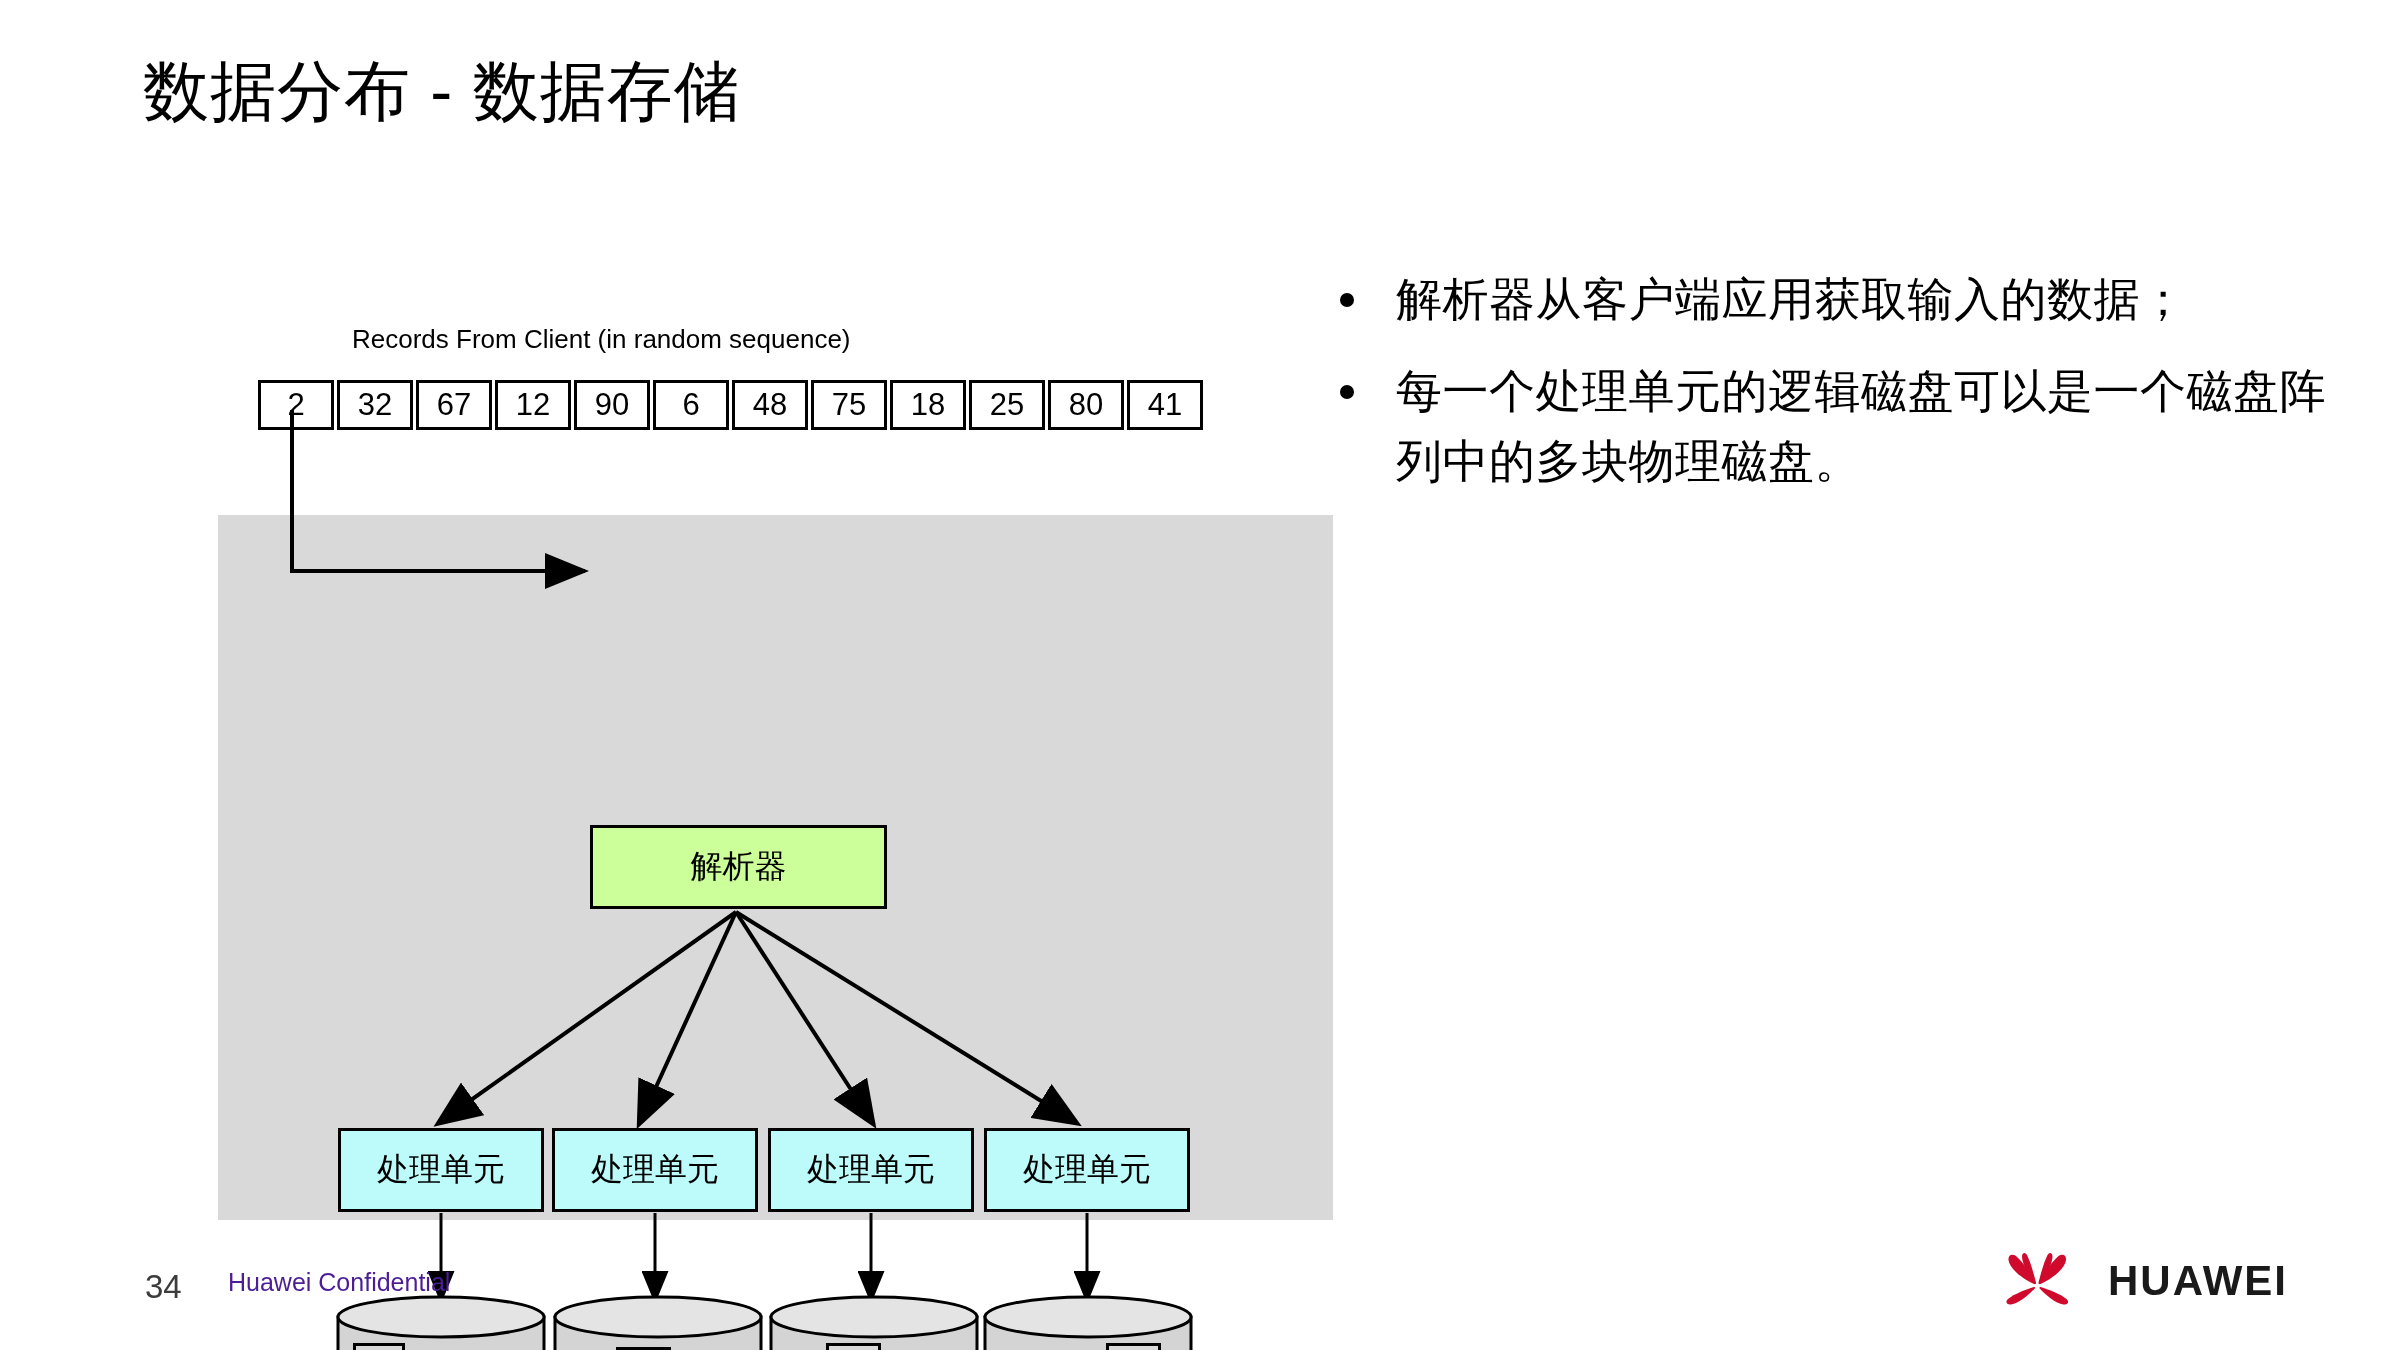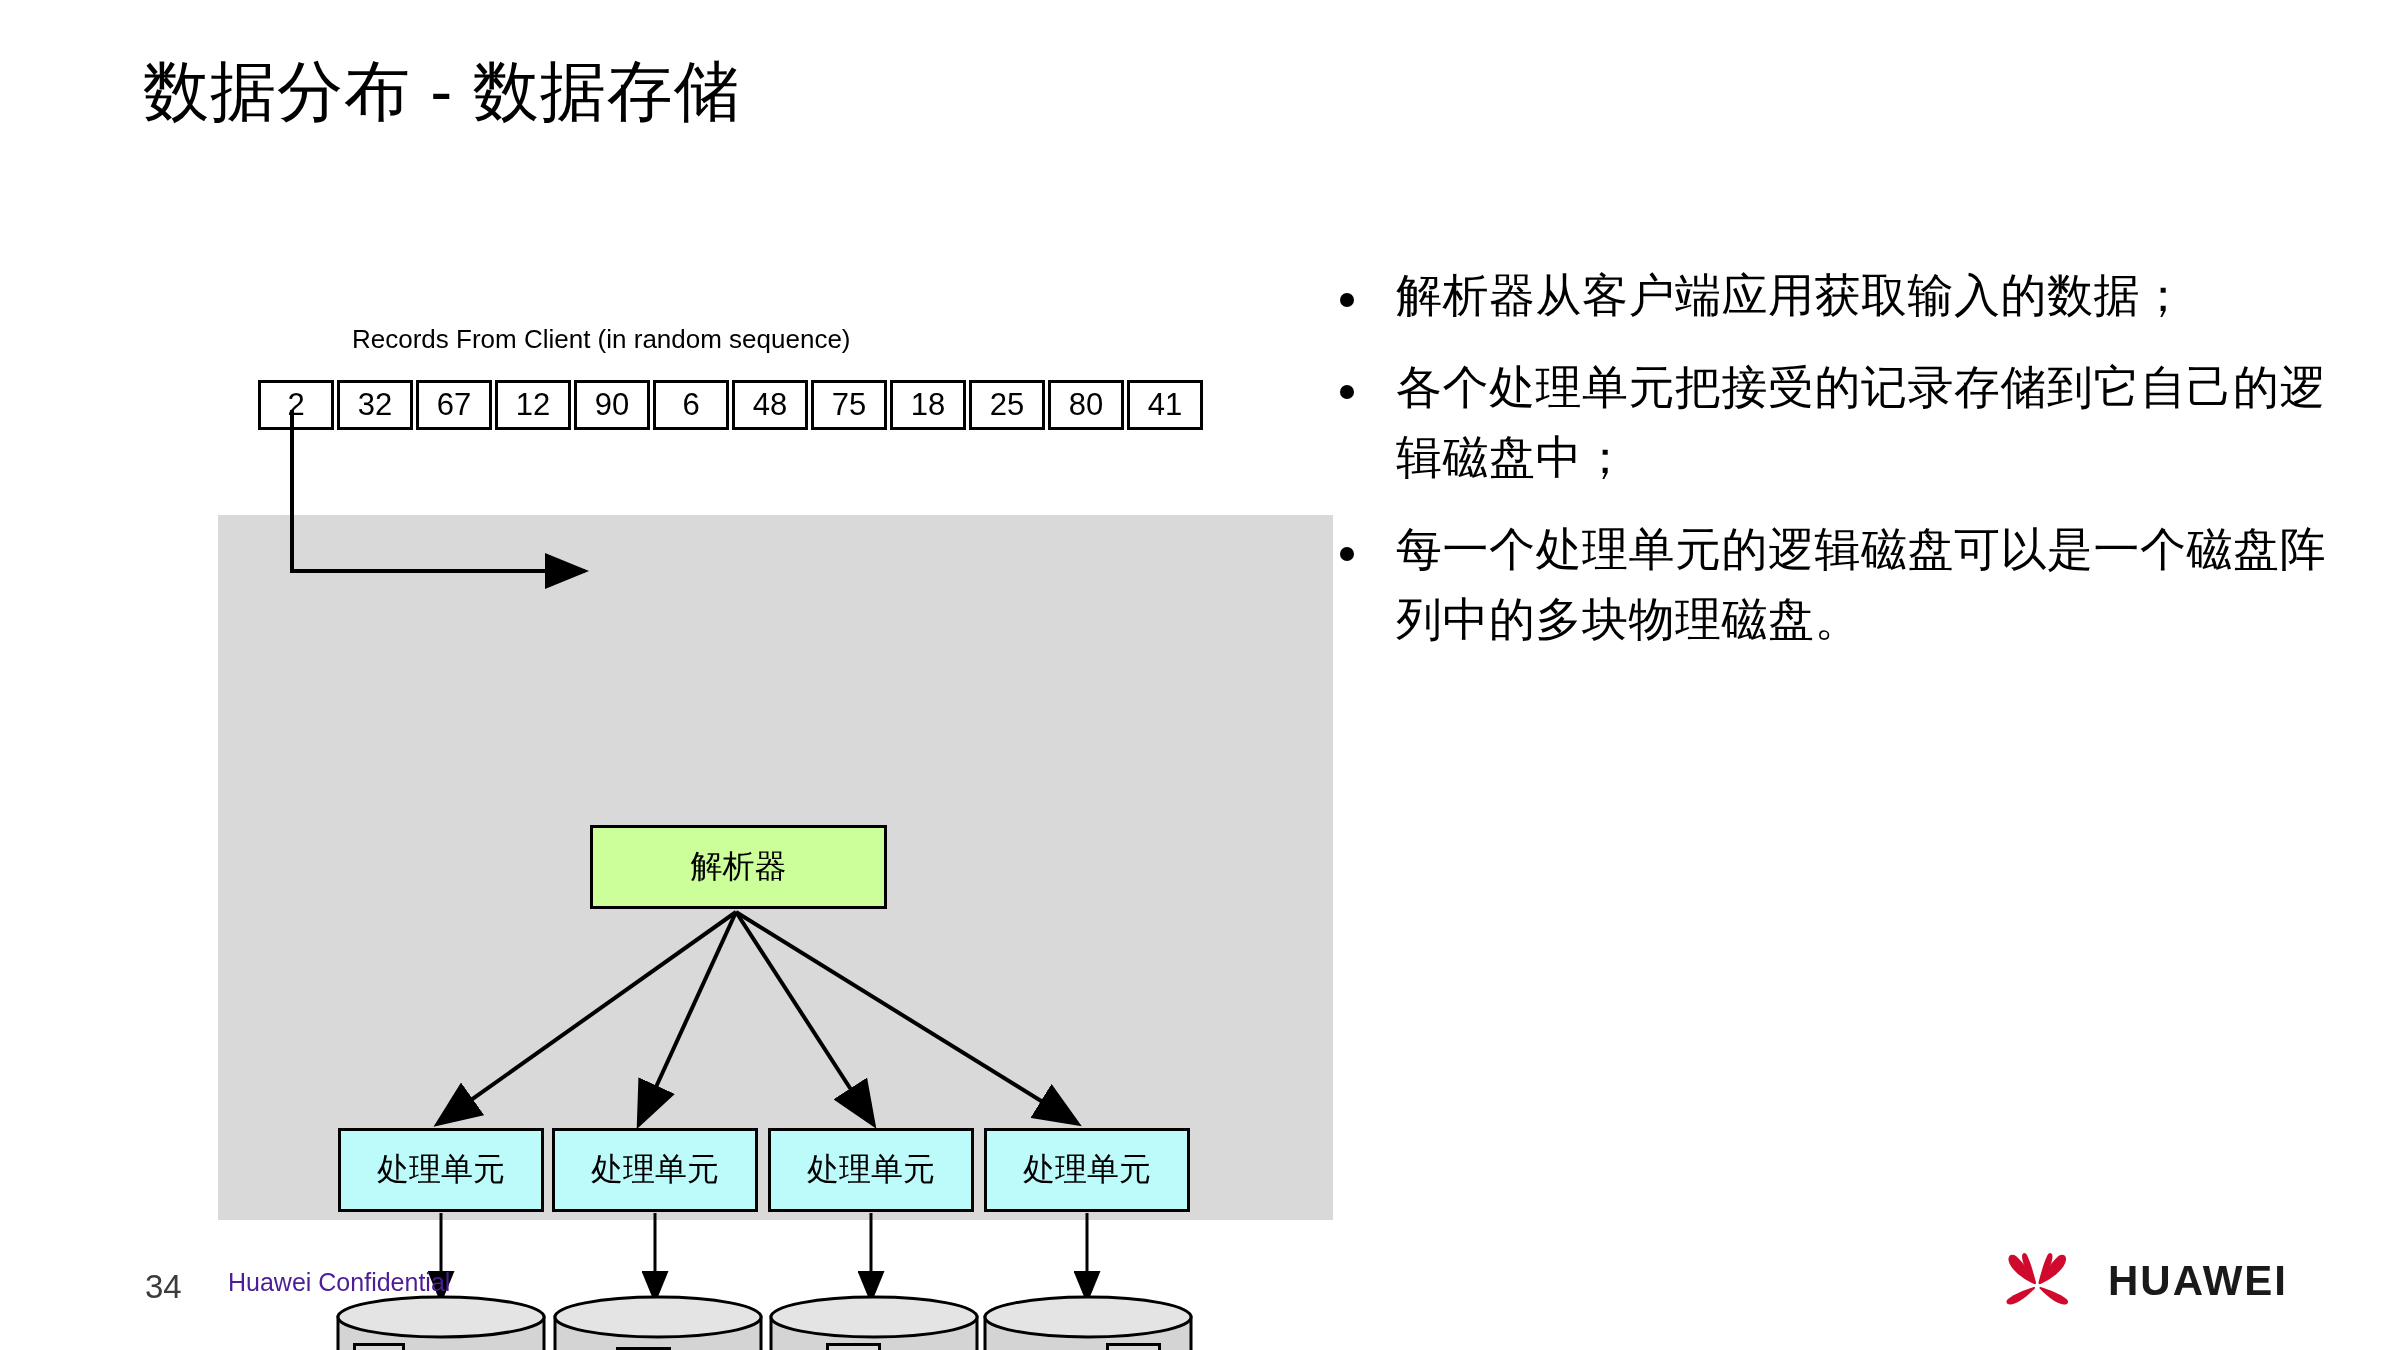--- a/index.html
+++ b/index.html
@@ -172,21 +172,20 @@
     color: #000000;
     box-sizing: content-box;
   }
 
   
   #bullets {
     position: absolute;
     left: 1340px;
     top: 265px;
     width: 1000px;
-    font-family: Liberation Mono, monospace;
   }
   .bullet-item {
     display: flex;
     align-items: flex-start;
     margin-bottom: 22px;
   }
   .bullet-dot {
     flex: 0 0 auto;
     width: 14px;
     height: 14px;
@@ -347,24 +346,20 @@
 
 </div>
 
 <div id="bullets">
   <div class="bullet-item">
     <span class="bullet-dot"></span>
     <span class="bullet-text">解析器从客户端应用获取输入的数据；</span>
   </div>
   <div class="bullet-item">
     <span class="bullet-dot"></span>
-    <span class="bullet-text">各个处理单元把接受的记录存储到它自己的逻辑磁盘中；</span>
-  </div>
-  <div class="bullet-item">
-    <span class="bullet-dot"></span>
     <span class="bullet-text">每一个处理单元的逻辑磁盘可以是一个磁盘阵列中的多块物理磁盘。</span>
   </div>
 </div>
 
 <div id="footer-page-number">34</div>
 <div id="footer-confidential">Huawei Confidential</div>
 
 <div id="huawei-logo">
   <svg width="72" height="58" viewBox="0 0 72 58">
     <g fill="#cf0a2c">

